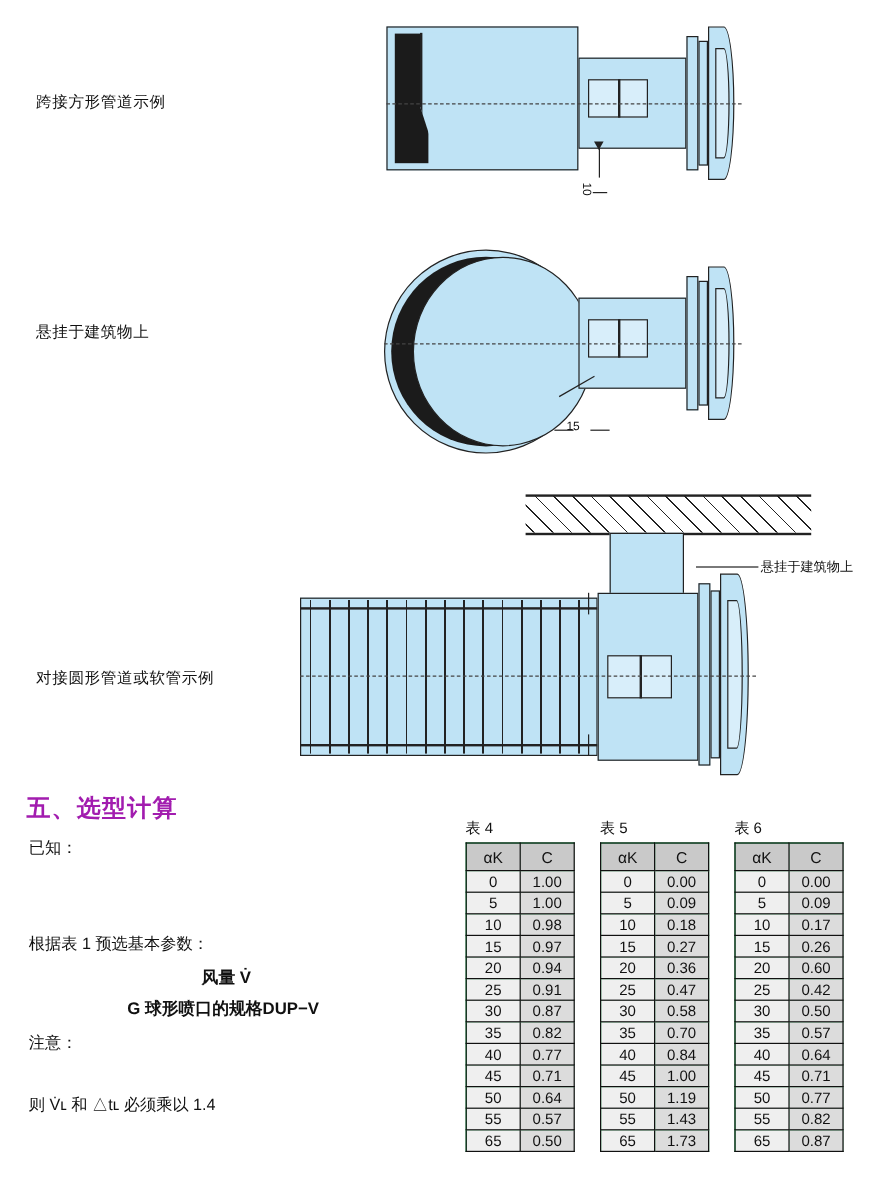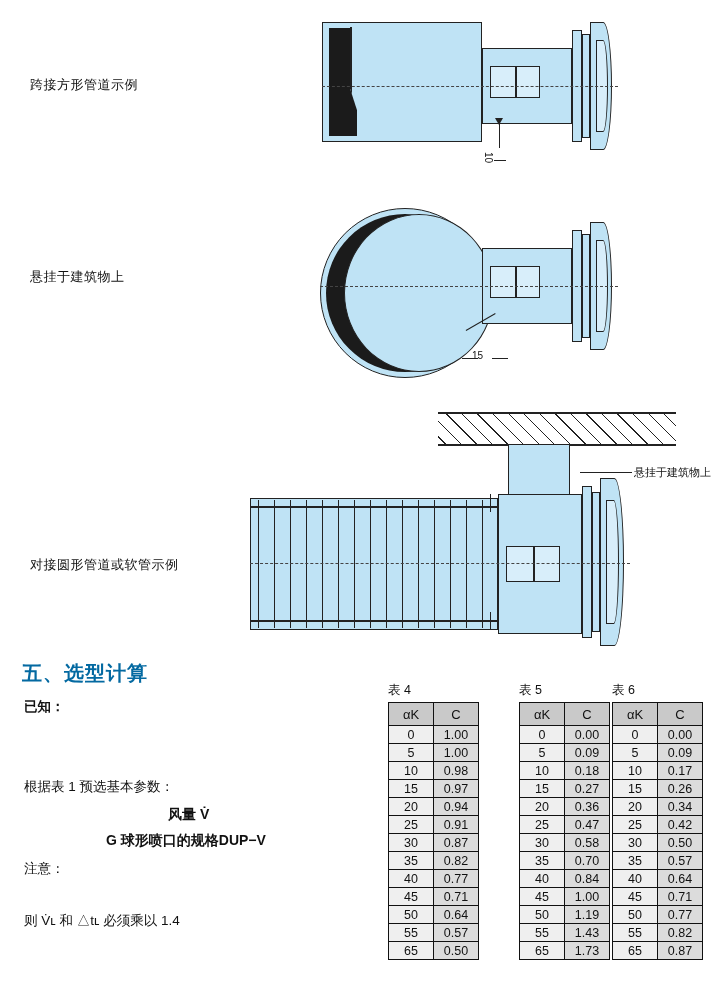--- a/index.html
+++ b/index.html
@@ -58,21 +58,21 @@
     position: absolute;
     font-size: 10px;
     color: #111;
   }
 
   
   .sec-title {
     position: absolute;
     font-size: 20px;
     font-weight: bold;
-    color: #0369a1;
+    color: #a21caf;
     letter-spacing: 1px;
   }
   .txt {
     position: absolute;
     font-size: 13.5px;
     color: #111;
     white-space: nowrap;
   }
   .txt-b {
     font-weight: bold;
@@ -204,21 +204,21 @@
     <div style="position:absolute; left:600px; top:478px; width:24px; height:168px; background:#bfe3f5; border:1.5px solid #222; border-radius:0 40% 40% 0 / 0 50% 50% 0; box-sizing:border-box;"></div>
     <div style="position:absolute; left:606px; top:500px; width:13px; height:124px; background:#d8eefa; border:1.5px solid #222; border-radius:0 40% 40% 0 / 0 50% 50% 0; box-sizing:border-box;"></div>
 
     <div class="dash" style="left:250px; top:563px; width:380px;"></div>
     <div class="line" style="left:490px; top:494px; width:1.2px; height:18px;"></div>
     <div class="line" style="left:490px; top:612px; width:1.2px; height:18px;"></div>
   </div>
 
   <div class="sec-title" style="left:22px; top:660px;">五、选型计算</div>
 
-  <div class="txt" style="left:24px; top:698px;font-weight:bold;">已知：</div>
+  <div class="txt" style="left:24px; top:698px;">已知：</div>
 
 
   <div class="txt" style="left:24px; top:778px;">根据表 1 预选基本参数：</div>
 
   <div class="txt txt-b" style="left:168px; top:806px; font-size:14px;">风量 V̇</div>
 
   <div class="txt txt-b" style="left:106px; top:832px; font-size:14px;">G 球形喷口的规格DUP−V</div>
 
   <div class="txt" style="left:24px; top:860px;">注意：</div>
 
@@ -284,21 +284,21 @@
             <td class="val">0.57</td>
           </tr>
           <tr>
             <td class="key">65</td>
             <td class="val">0.50</td>
           </tr>
         </tbody>
     </table>
   </div>
 
-  <div class="tbl-wrap" style="left:519px; top:682px; width:96px;">
+  <div class="tbl-wrap" style="left:500px; top:682px; width:96px;">
     <div class="tbl-cap">表 5</div>
     <table class="k">
       <thead>
         <tr>
           <th>αK</th>
           <th>C</th>
         </tr>
       </thead>
       <tbody>
           <tr>
@@ -378,21 +378,21 @@
           <tr>
             <td class="key">10</td>
             <td class="val">0.17</td>
           </tr>
           <tr>
             <td class="key">15</td>
             <td class="val">0.26</td>
           </tr>
           <tr>
             <td class="key">20</td>
-            <td class="val">0.34</td>
+            <td class="val">0.60</td>
           </tr>
           <tr>
             <td class="key">25</td>
             <td class="val">0.42</td>
           </tr>
           <tr>
             <td class="key">30</td>
             <td class="val">0.50</td>
           </tr>
           <tr>

